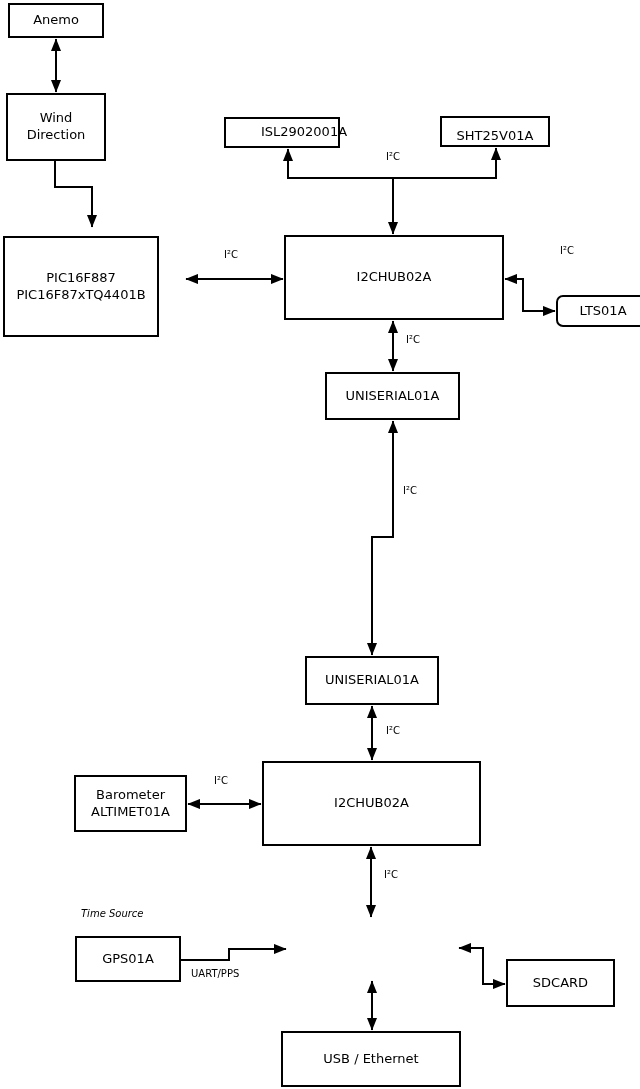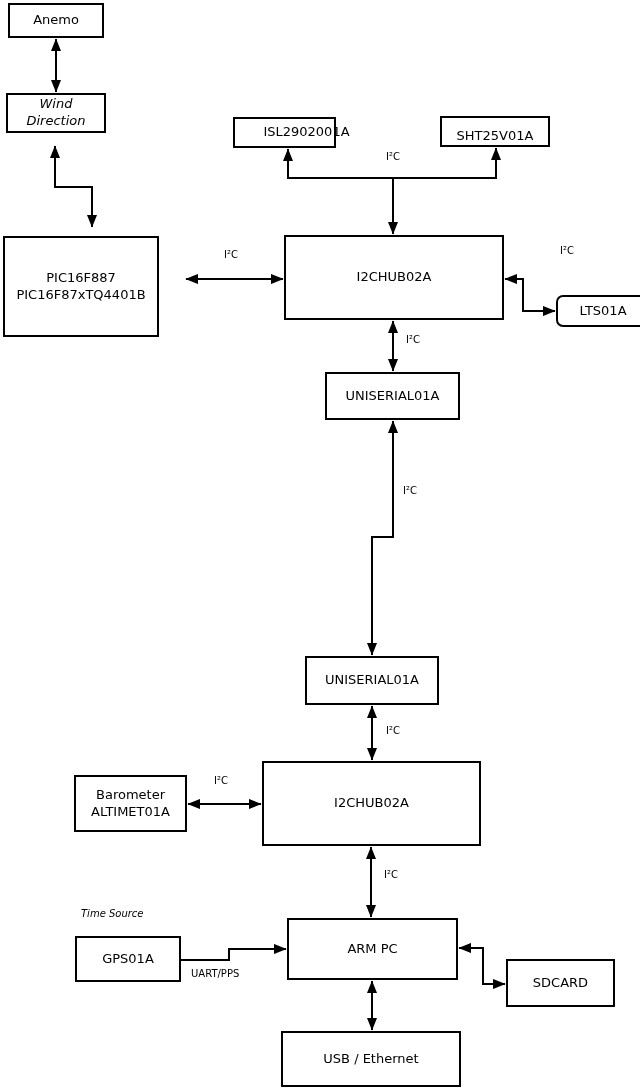--- a/index.html
+++ b/index.html
@@ -40,23 +40,23 @@
   }
   .edge-label {
     position: absolute;
     font-size: 10px;
     line-height: 1.2;
     white-space: nowrap;
   }
 
   
   .n-anemo      { left: 8px;   top: 3px;    width: 96px;  height: 35px; }
-  .n-wind       { left: 6px;   top: 93px;   width: 100px; height: 40px; font-style: italic; }
+  .n-wind       { left: 6px;   top: 93px;   width: 100px; height: 68px; }
   .n-pic        { left: 3px;   top: 236px;  width: 156px; height: 101px; }
-  .n-isl        { left: 233px; top: 117px;  width: 103px; height: 31px; padding-left: 44px; }
+  .n-isl        { left: 224px; top: 117px;  width: 116px; height: 31px; padding-left: 44px; }
   .n-sht        { left: 440px; top: 116px;  width: 110px; height: 31px; align-items: flex-end; }
   .n-hub1       { left: 284px; top: 235px;  width: 220px; height: 85px; }
   .n-lts        { left: 556px; top: 295px;  width: 94px;  height: 32px; border-radius: 7px; }
   .n-uni1       { left: 325px; top: 372px;  width: 135px; height: 48px; }
   .n-uni2       { left: 305px; top: 656px;  width: 134px; height: 49px; }
   .n-hub2       { left: 262px; top: 761px;  width: 219px; height: 85px; }
   .n-baro       { left: 74px;  top: 775px;  width: 113px; height: 57px; }
   .n-gps        { left: 75px;  top: 936px;  width: 106px; height: 46px; }
   .n-armpc      { left: 287px; top: 918px;  width: 171px; height: 62px; }
   .n-sdcard     { left: 506px; top: 959px;  width: 109px; height: 48px; }
@@ -138,23 +138,20 @@
   <div class="node n-hub2">
     <span>I2CHUB02A</span>
   </div>
   <div class="node n-baro">
     <span>Barometer
 ALTIMET01A</span>
   </div>
   <div class="node n-gps">
     <span>GPS01A</span>
   </div>
-  <div class="node n-armpc">
-    <span>ARM PC</span>
-  </div>
   <div class="node n-sdcard">
     <span>SDCARD</span>
   </div>
   <div class="node n-usb">
     <span>USB / Ethernet</span>
   </div>
 
   <div class="edge-label l-pic-hub">I²C</div>
   <div class="edge-label l-isl-sht">I²C</div>
   <div class="edge-label l-hub-lts">I²C</div>

